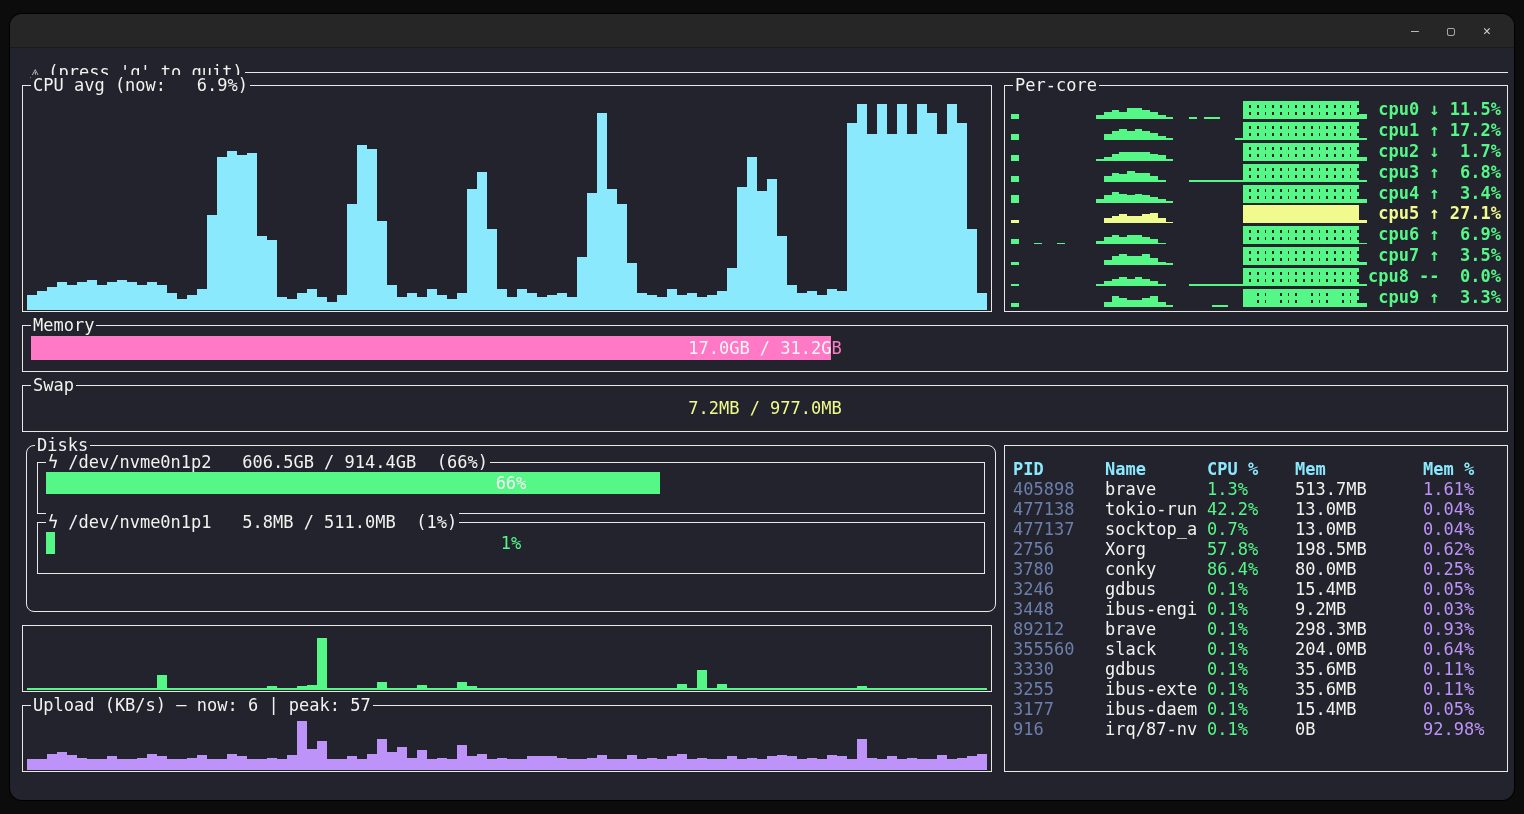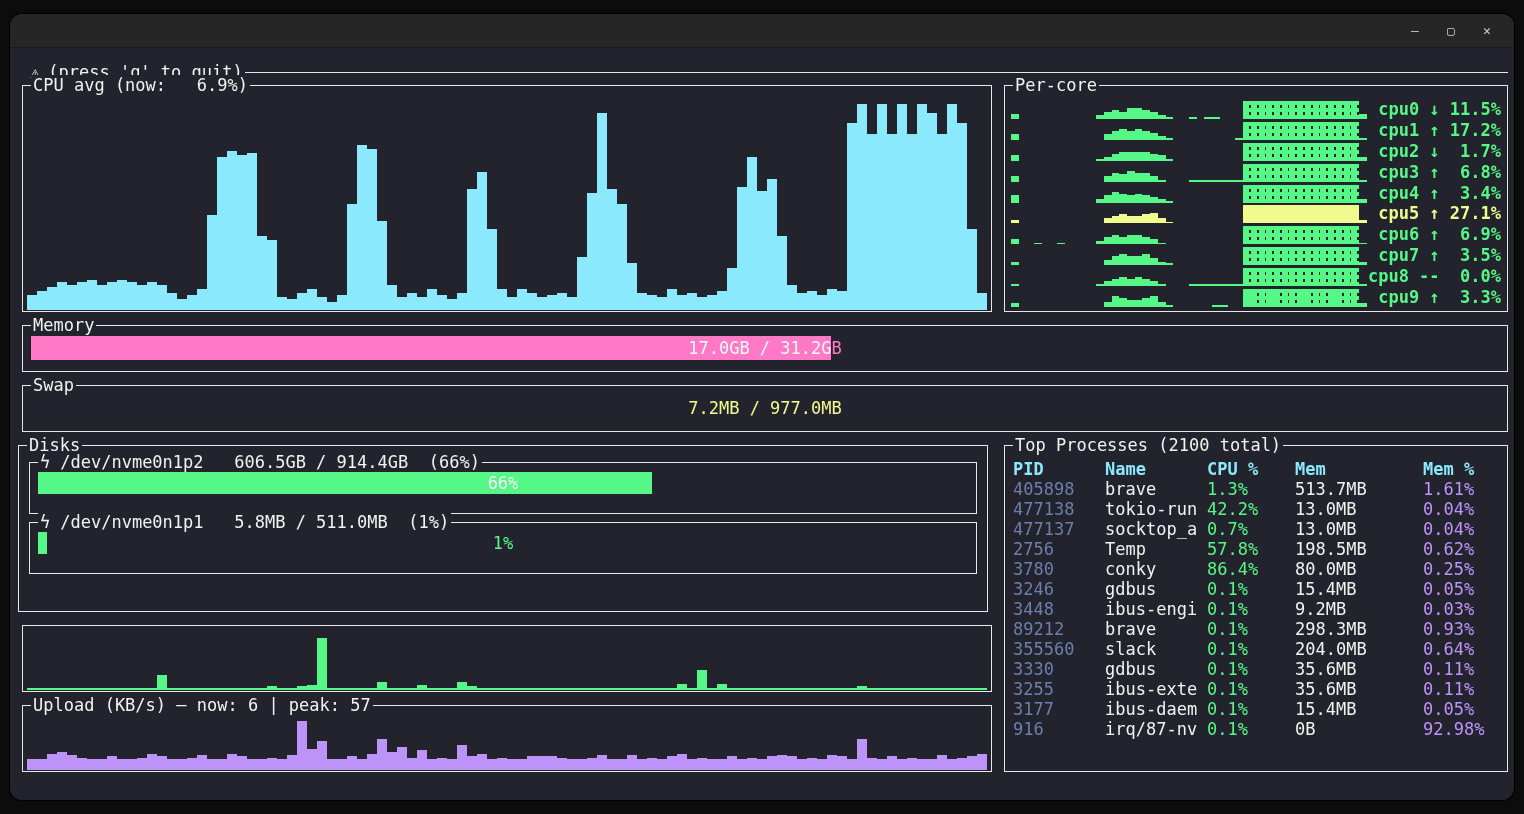--- a/index.html
+++ b/index.html
@@ -718,21 +718,21 @@
     </div>
 
     <div class="panel" style="left:12px;top:337px;width:1486px;height:47px;">
       <span class="ptitle">Swap</span>
       <div class="gauge" style="top:10px;">
           <div class="fill" style="width: 0%; background: rgb(241, 250, 140);"></div>
           <div class="glabel" style="color: rgb(241, 250, 140);">7.2MB / 977.0MB</div>
         </div>
     </div>
 
-    <div class="panel" style="left:8px;top:397px;width:970px;height:167px;">
+    <div class="panel" style="left:16px;top:397px;width:970px;height:167px;border-radius:8px;">
       <span class="ptitle">Disks</span>
       <div class="subpanel" style="top:16px;height:52px;">
         <span class="subtitle">
           <span class="bolt">ϟ</span>
           <span>/dev/nvme0n1p2   606.5GB / 914.4GB  (66%)</span>
         </span>
         <div class="gauge disk-gauge">
             <div class="fill" style="width: 66%; background: rgb(85, 247, 135);"></div>
             <div class="glabel" style="color: rgb(85, 247, 135);">66%</div>
             <div class="gclip" style="width: 66%;">
@@ -949,27 +949,26 @@
           <span class="bar" style="height: 22%;"></span>
           <span class="bar" style="height: 28%;"></span>
           <span class="bar" style="height: 22%;"></span>
           <span class="bar" style="height: 24%;"></span>
           <span class="bar" style="height: 26%;"></span>
           <span class="bar" style="height: 30%;"></span>
         </div>
     </div>
 
     <div class="panel" style="left:994px;top:397px;width:504px;height:327px;">
-      <span class="ptitle">Top Processes (2100 total)</span>
       <div class="proc" id="proc-rows">
           <div class="prow head"><span>PID</span><span>Name</span><span>CPU %</span><span>Mem</span><span>Mem %</span></div>
           <div class="prow"><span class="pid">405898</span><span class="nm">brave</span><span class="cpu">1.3%</span><span class="mem">513.7MB</span><span class="memp">1.61%</span></div>
           <div class="prow"><span class="pid">477138</span><span class="nm">tokio-run</span><span class="cpu">42.2%</span><span class="mem">13.0MB</span><span class="memp">0.04%</span></div>
           <div class="prow"><span class="pid">477137</span><span class="nm">socktop_a</span><span class="cpu">0.7%</span><span class="mem">13.0MB</span><span class="memp">0.04%</span></div>
-          <div class="prow"><span class="pid">2756</span><span class="nm">Temp</span><span class="cpu">57.8%</span><span class="mem">198.5MB</span><span class="memp">0.62%</span></div>
+          <div class="prow"><span class="pid">2756</span><span class="nm">Xorg</span><span class="cpu">57.8%</span><span class="mem">198.5MB</span><span class="memp">0.62%</span></div>
           <div class="prow"><span class="pid">3780</span><span class="nm">conky</span><span class="cpu">86.4%</span><span class="mem">80.0MB</span><span class="memp">0.25%</span></div>
           <div class="prow"><span class="pid">3246</span><span class="nm">gdbus</span><span class="cpu">0.1%</span><span class="mem">15.4MB</span><span class="memp">0.05%</span></div>
           <div class="prow"><span class="pid">3448</span><span class="nm">ibus-engi</span><span class="cpu">0.1%</span><span class="mem">9.2MB</span><span class="memp">0.03%</span></div>
           <div class="prow"><span class="pid">89212</span><span class="nm">brave</span><span class="cpu">0.1%</span><span class="mem">298.3MB</span><span class="memp">0.93%</span></div>
           <div class="prow"><span class="pid">355560</span><span class="nm">slack</span><span class="cpu">0.1%</span><span class="mem">204.0MB</span><span class="memp">0.64%</span></div>
           <div class="prow"><span class="pid">3330</span><span class="nm">gdbus</span><span class="cpu">0.1%</span><span class="mem">35.6MB</span><span class="memp">0.11%</span></div>
           <div class="prow"><span class="pid">3255</span><span class="nm">ibus-exte</span><span class="cpu">0.1%</span><span class="mem">35.6MB</span><span class="memp">0.11%</span></div>
           <div class="prow"><span class="pid">3177</span><span class="nm">ibus-daem</span><span class="cpu">0.1%</span><span class="mem">15.4MB</span><span class="memp">0.05%</span></div>
           <div class="prow"><span class="pid">916</span><span class="nm">irq/87-nv</span><span class="cpu">0.1%</span><span class="mem">0B</span><span class="memp">92.98%</span></div>
         </div>

